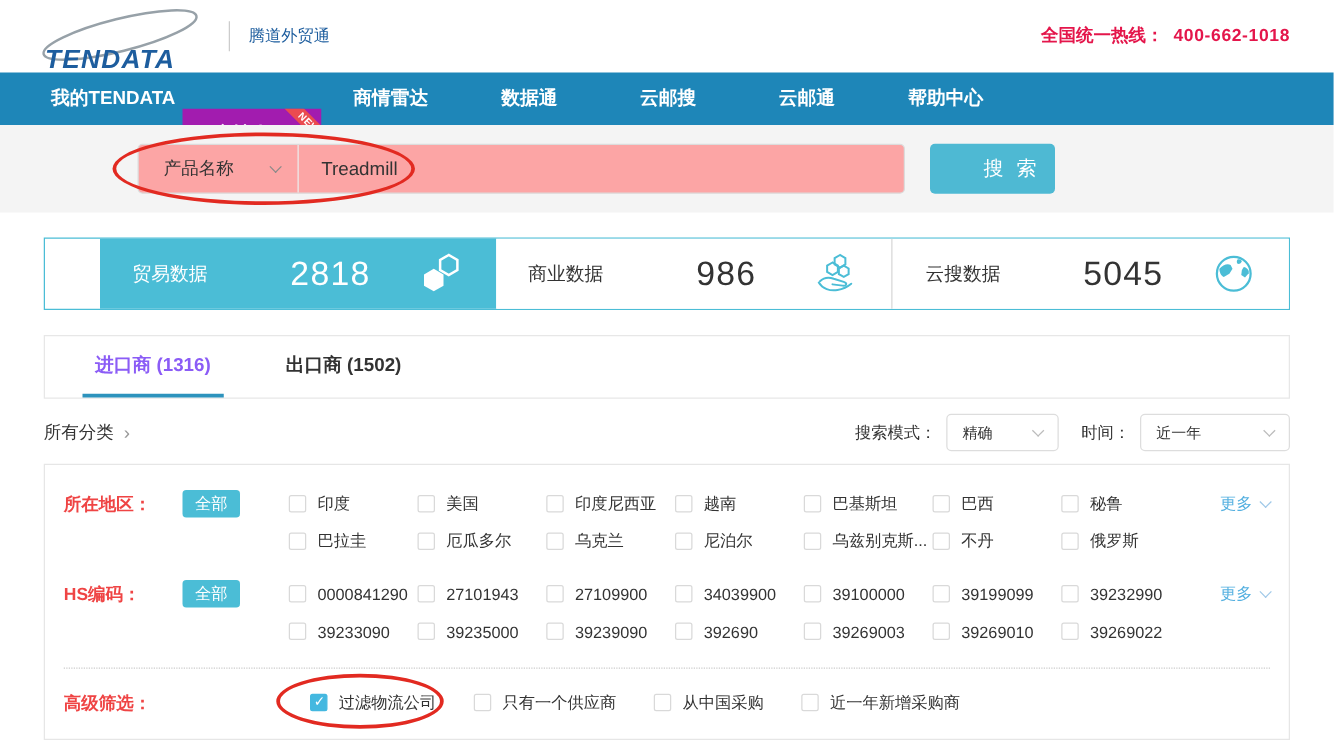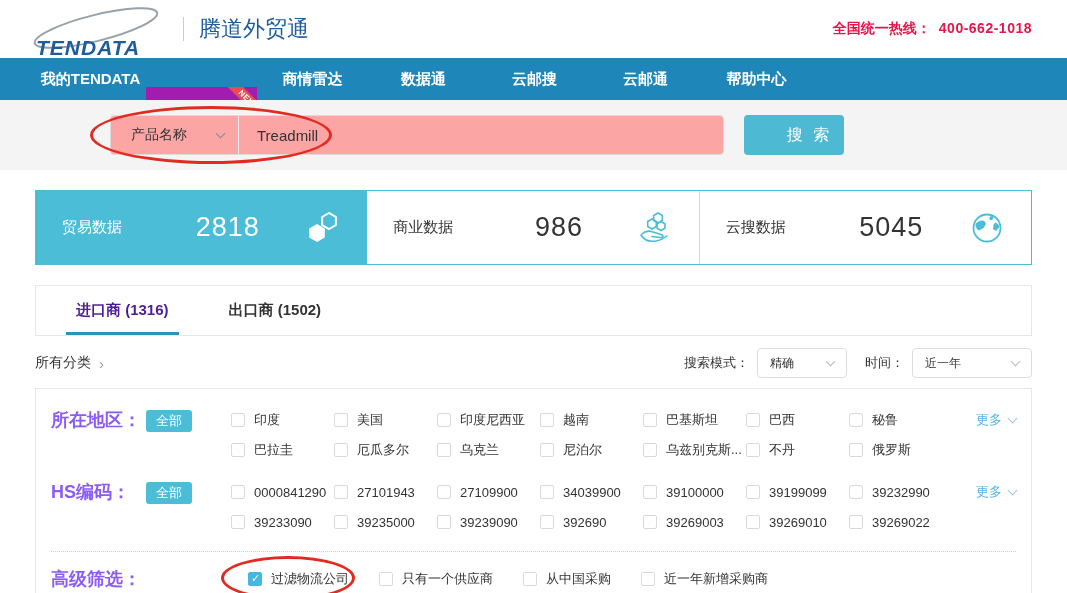--- a/index.html
+++ b/index.html
@@ -6,21 +6,21 @@
   html,body { width:1067px; height:593px; background:#fff; overflow:hidden;
               font-family:"Liberation Sans","DejaVu Sans",sans-serif; }
 
   
   .header { height:58px; display:flex; align-items:center; padding:0 35px 0 30px; background:#fff; }
   .logo { position:relative; width:138px; height:44px; flex:none; }
   .logo svg { position:absolute; left:0; top:0; }
   .logo-text { position:absolute; left:6px; top:29px; font-size:21px; font-weight:bold;
                font-style:italic; color:#1d5d9e; letter-spacing:1px; white-space:nowrap; }
   .logo-divider { width:1px; height:24px; background:#ccc; margin:0 15px; }
-  .logo-sub { font-size:22px; color:#1d5d9e; }
+  .logo-sub { font-size:13px; color:#1d5d9e; }
   .hotline { margin-left:auto; font-size:14px; font-weight:bold; color:#e4164b; }
   .hotline-num { margin-left:8px; letter-spacing:0.5px; }
 
   
   .nav { height:42px; background:#1e86b8; display:flex; padding-left:35px; }
   .nav-item { width:111px; text-align:center; line-height:42px; color:#fff; font-size:15px;
               font-weight:bold; position:relative; overflow:hidden; cursor:pointer; }
   .nav-item.active { background:#a21caf;margin-top:29px; }
   .ribbon { position:absolute; top:6px; right:-14px; width:48px; background:#ea4b50; color:#fff;
             font-size:8px; font-weight:bold; line-height:11px; text-align:center;
@@ -43,53 +43,53 @@
           transform:rotate(45deg); margin-top:-3px; flex:none; }
   .chev.gray { border-color:#bbb; }
   .chev.teal { border-color:#9fc8e8; }
 
   
   .annot { position:absolute; border:3px solid #e22a21; border-radius:50%; pointer-events:none; }
   .annot-search { left:90px; top:6px; width:242px; height:58px; }
   .annot-adv { left:185px; top:-8px; width:134px; height:44px; }
 
   
-  .stats { margin:20px 35px 0; height:75px; display:flex; border:1px solid #4bbdd6; }
+  .stats { margin:20px 35px 0; height:58px; display:flex; border:1px solid #4bbdd6;padding-left:44px; }
   .stat { flex:1; display:flex; align-items:center; padding:0 26px; background:#fff; }
   .stat.primary { background:#4bbdd6; }
   .stat.divided { border-left:1px solid #d8d8d8; }
   .stat-label { font-size:15px; color:#333; width:92px; flex:none; }
   .stat-value { flex:1; text-align:center; font-size:27px; color:#333; letter-spacing:1px; }
   .stat.primary .stat-label, .stat.primary .stat-value { color:#fff; }
   .stat-icon { width:40px; display:flex; justify-content:flex-end; flex:none; }
 
   
   .tabs-box { margin:20px 35px 0; height:51px; border:1px solid #e7e7e7; display:flex;
               align-items:stretch; padding-left:30px; }
   .tab { line-height:48px; font-size:15px; font-weight:bold; color:#333; padding:0 10px;
          margin-right:40px; cursor:pointer; border-bottom:3px solid transparent; }
-  .tab.active { color:#4c1d95; border-bottom-color:#2d93bd; }
+  .tab.active { color:#8b5cf6; border-bottom-color:#2d93bd; }
 
   
   .meta-row { margin:12px 35px 0; height:30px; display:flex; align-items:center;
               justify-content:space-between; }
   .all-cat { font-size:14px; color:#333; display:flex; align-items:center; cursor:pointer; }
   .all-cat .arrow { margin-left:8px; color:#999; font-size:15px; }
   .meta-right { display:flex; align-items:center; }
   .meta-label { font-size:13px; color:#333; }
   .select { width:90px; height:30px; border:1px solid #ddd; border-radius:4px; background:#fff;
             display:flex; align-items:center; justify-content:space-between; padding:0 12px;
             margin:0 18px 0 8px; font-size:12px; color:#333; cursor:pointer; }
   .select.wide { width:120px; margin-right:0; }
 
   
   .filter-panel { margin:10px 35px 0; border:1px solid #e6e6e6; padding:16px 0 14px; }
   .f-row { display:flex; align-items:flex-start; padding-left:15px; margin-top:12px; position:relative; }
   .f-row:first-child { margin-top:0; }
-  .f-label { width:95px; flex:none; font-size:18px; font-weight:bold; color:#8b5cf6; line-height:30px; }
+  .f-label { width:95px; flex:none; font-size:14px; font-weight:bold; color:#ef4444; line-height:30px; }
   .f-badge { width:85px; flex:none; line-height:30px; }
   .badge { display:inline-block; background:#4bbdd6; color:#fff; font-size:13px;
            padding:3px 10px; border-radius:3px; line-height:16px; cursor:pointer; }
   .f-options { width:724px; display:flex; flex-wrap:wrap; }
   .option { width:103px; height:30px; display:flex; align-items:center; cursor:pointer; }
   .adv-options { display:flex; margin-left:17px; }
   .adv-options .option { width:auto; margin-right:30px; }
   .cb { width:14px; height:14px; border:1px solid #d9d9d9; border-radius:2px; background:#fff;
         flex:none; position:relative; }
   .cb.checked { background:#44b8e0; border-color:#44b8e0; }

